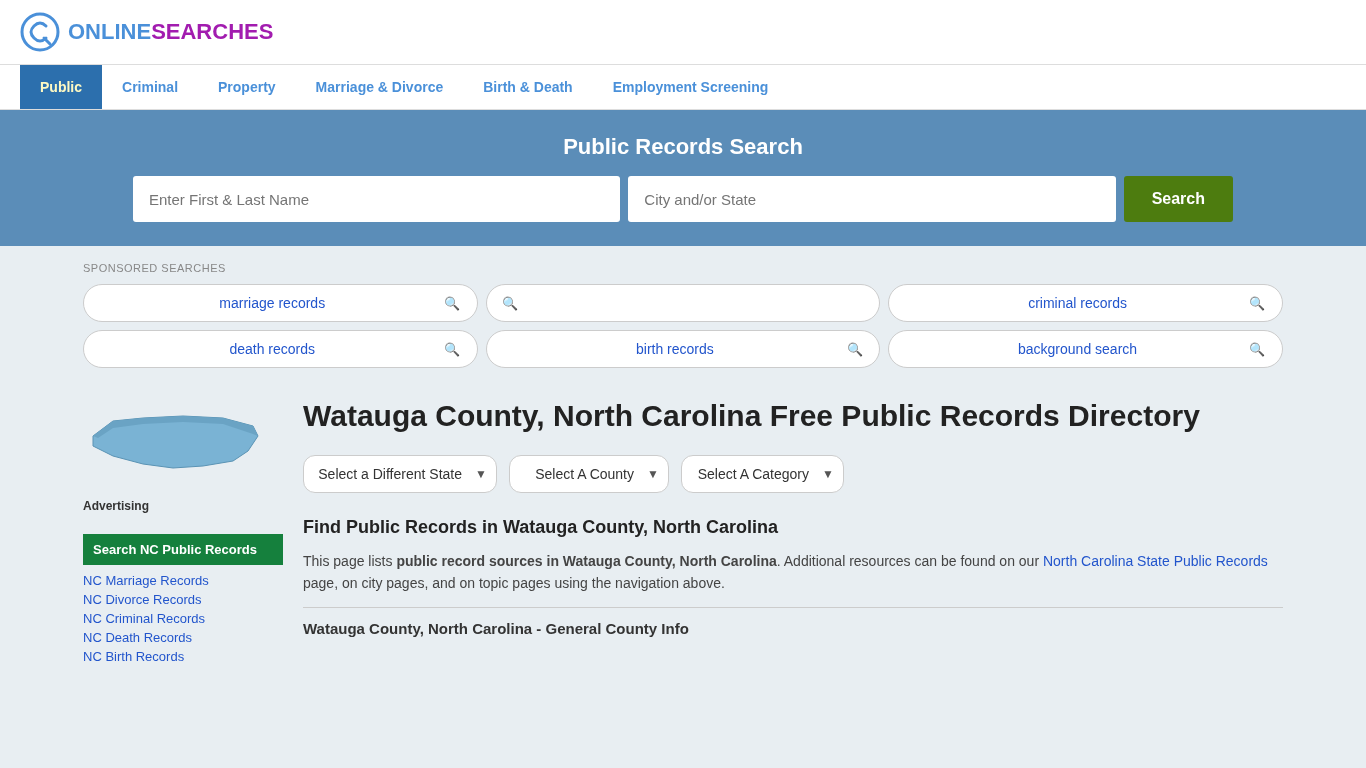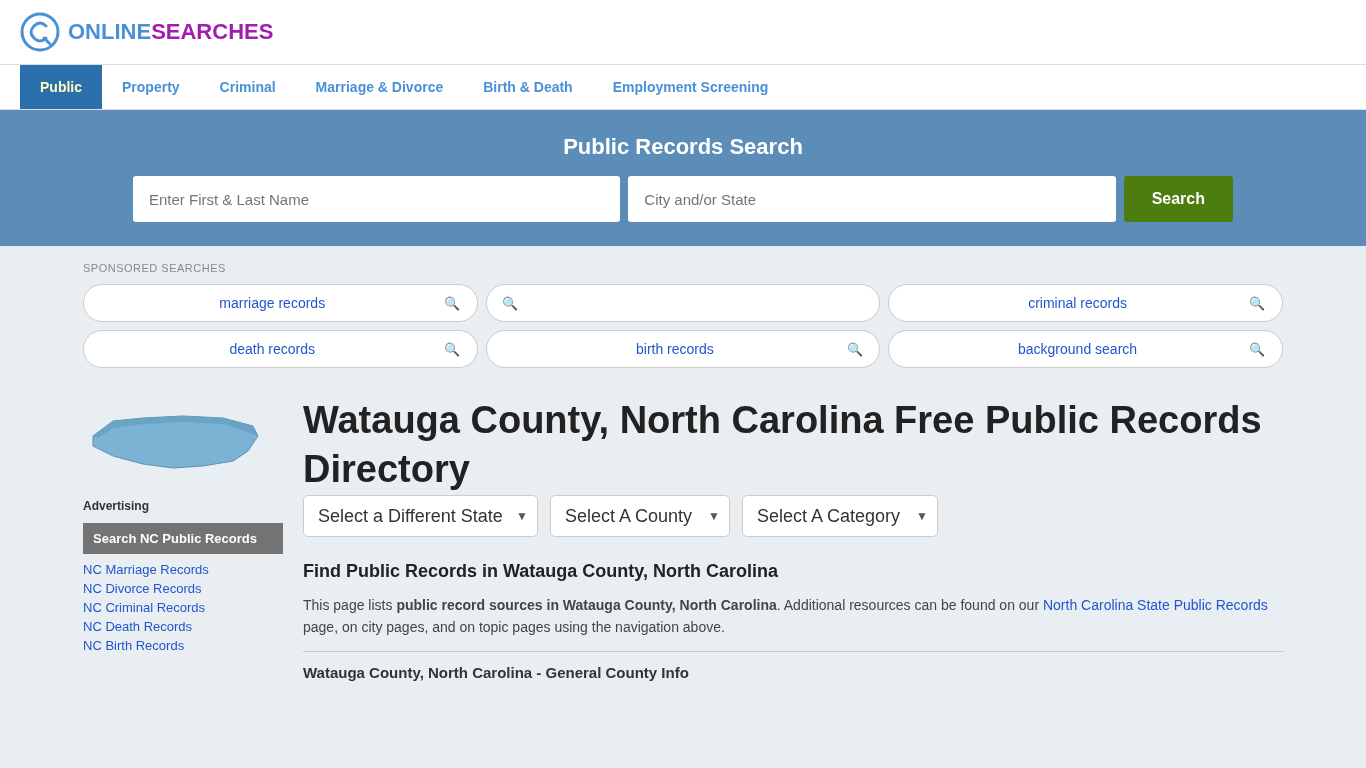--- a/index.html
+++ b/index.html
@@ -33,33 +33,33 @@
     .sponsored-item { border: 1px solid #ccc; border-radius: 20px; padding: 10px 16px; display: flex; align-items: center; justify-content: space-between; background: #fff; cursor: pointer; }
     .sponsored-item a { color: #2255cc; text-decoration: none; font-size: 14px; flex: 1; text-align: center; }
     .search-icon-sm { color: #888; font-size: 13px; }
 
     
     .content-area { display: flex; gap: 20px; padding: 20px 0; }
 
     
     .sidebar { width: 200px; flex-shrink: 0; }
     .sidebar-map { margin-bottom: 10px; }
-    .advertising-label { font-size: 12px; font-weight: bold; color: #333; margin-bottom: 10px; }
-    .sidebar-ad-box { background: #737373; color: #fff; padding: 8px 10px; font-size: 13px; font-weight: bold; margin-bottom: 8px; }
+    .advertising-label { font-size: 12px; font-weight: bold; color: #333; margin-bottom: 21px; }
+    .sidebar-ad-box { background: #15803d; color: #fff; padding: 8px 10px; font-size: 13px; font-weight: bold; margin-bottom: 8px; }
     .sidebar-links { display: flex; flex-direction: column; gap: 4px; }
     .sidebar-links a { color: #2255cc; text-decoration: none; font-size: 13px; }
 
     
     .content-right { flex: 1; }
-    .page-title { font-size: 38px; font-weight: bold; color: #222; line-height: 1.3; }
+    .page-title { font-size: 30px; font-weight: bold; color: #222; margin-bottom: 20px; line-height: 1.3; }
 
     
     .dropdowns-row { display: flex; gap: 12px; margin-bottom: 24px; }
     .dropdown-wrapper { position: relative; }
-    .dropdown-wrapper select { padding: 10px 34px 10px 14px; border: 1px solid #ccc; border-radius: 5px; font-size: 18px; background: #fff; cursor: pointer; appearance: none; outline: none; min-width: 160px; color: #333; }
+    .dropdown-wrapper select { padding: 10px 34px 10px 14px; border: 1px solid #ccc; border-radius: 12px; font-size: 14px; background: #fff; cursor: pointer; appearance: none; outline: none; min-width: 160px; color: #333; text-align: right; }
     .dropdown-arrow { position: absolute; right: 10px; top: 50%; transform: translateY(-50%); pointer-events: none; color: #555; font-size: 12px; }
 
     
     .find-section h3 { font-size: 18px; font-weight: bold; color: #222; margin-bottom: 12px; }
     .find-section p { font-size: 14px; color: #444; line-height: 1.6; margin-bottom: 12px; }
     .find-section a { color: #2255cc; text-decoration: none; }
     .divider { border: none; border-top: 1px solid #ccc; margin: 12px 0; }
     .general-info-title { font-size: 15px; font-weight: bold; color: #333; }
   </style>
 </head>
@@ -79,24 +79,24 @@
     </div>
   </div>
 </div>
 
 <nav>
   <ul class="nav-items" id="nav-items">
       <li class="active">
         <a href="#">Public</a>
       </li>
       <li>
+        <a href="#">Criminal</a>
+      </li>
+      <li>
         <a href="#">Property</a>
-      </li>
-      <li>
-        <a href="#">Criminal</a>
       </li>
       <li>
         <a href="#">Marriage &amp; Divorce</a>
       </li>
       <li>
         <a href="#">Birth &amp; Death</a>
       </li>
       <li>
         <a href="#">Employment Screening</a>
       </li>

